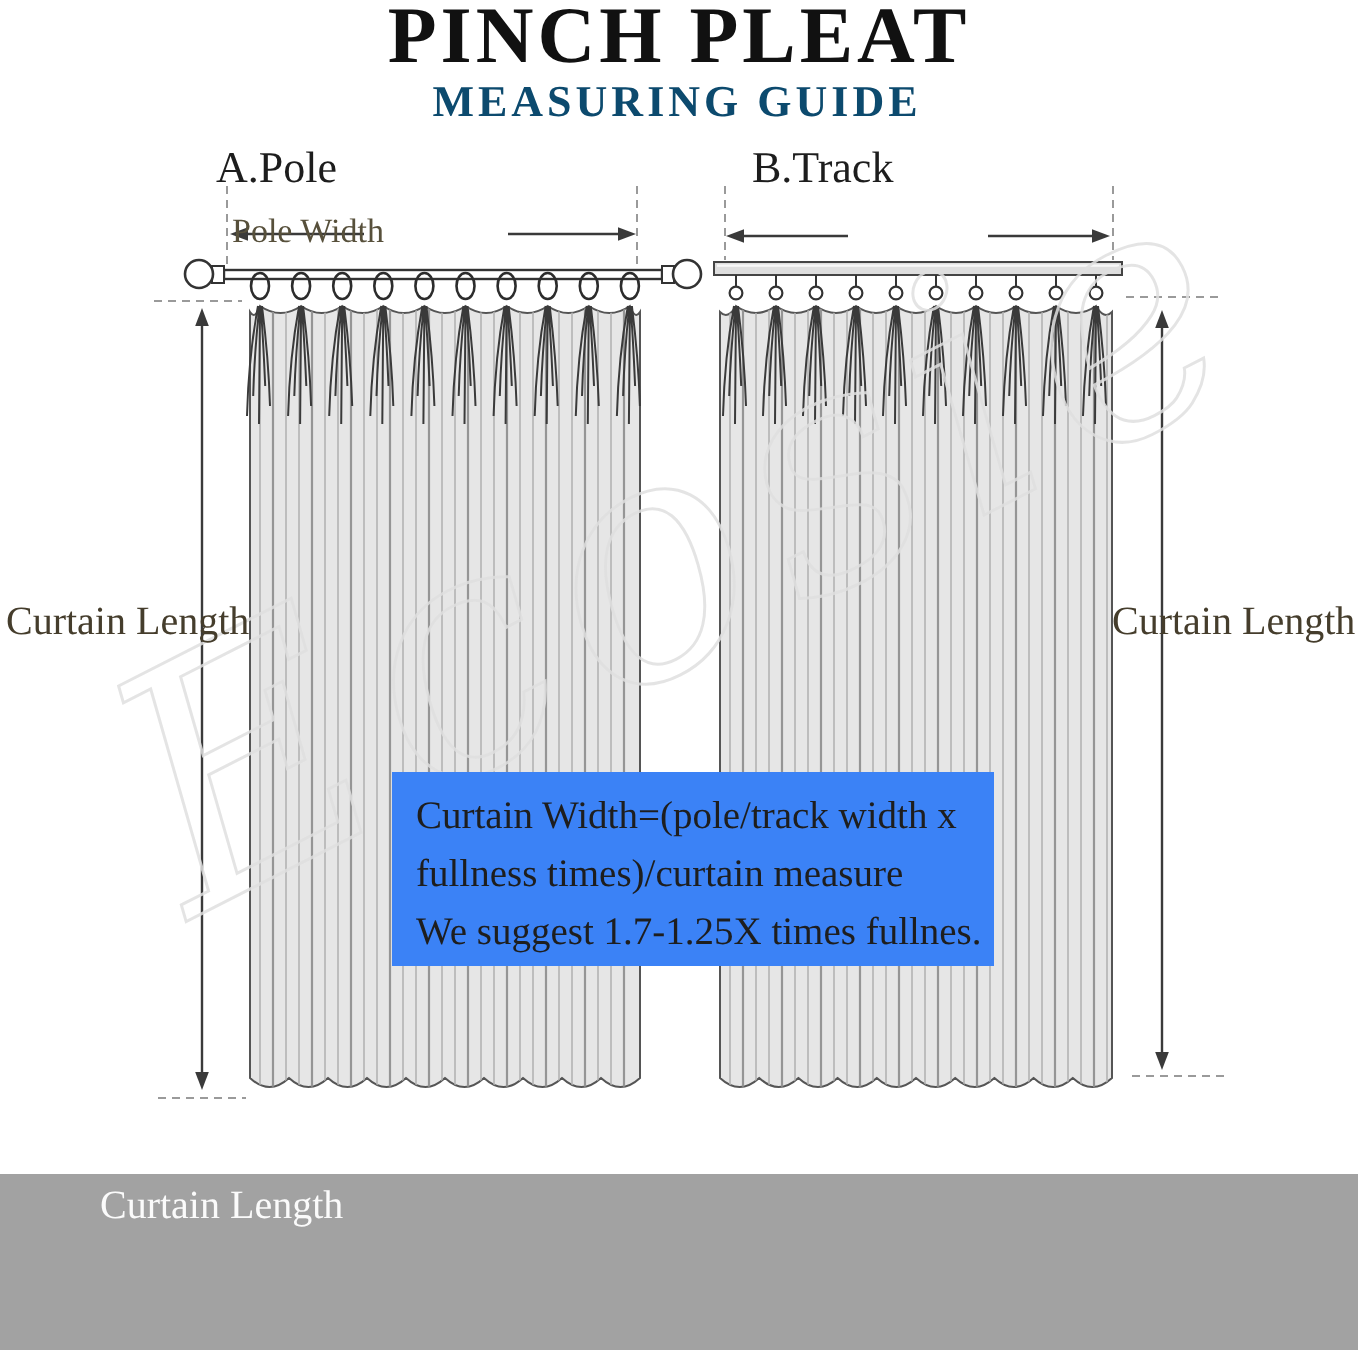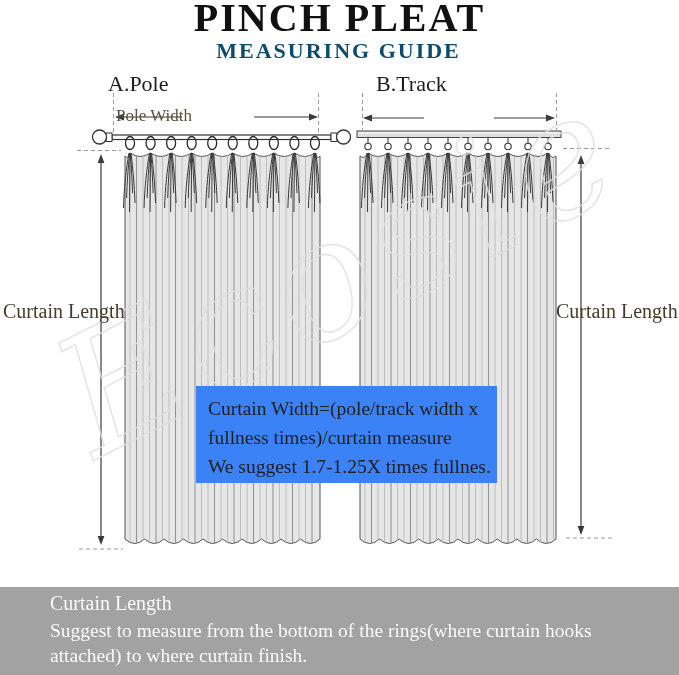--- a/index.html
+++ b/index.html
@@ -223,16 +223,15 @@
   <div id="length-right" class="overlay length-label">Curtain Length</div>
 
   <div id="formula-box" class="overlay">
     <div class="formula-line">Curtain Width=(pole/track width x</div>
     <div class="formula-line">fullness times)/curtain measure</div>
     <div class="formula-line">We suggest 1.7-1.25X times fullnes.</div>
   </div>
 
   <div id="footer" class="overlay">
     <div id="footer-heading">Curtain Length</div>
-    <div id="footer-body">Suggest to measure from the bottom of the rings(where curtain hooks attached) to where curtain finish.</div>
   </div>
 
 </div>
 
 </body></html>

